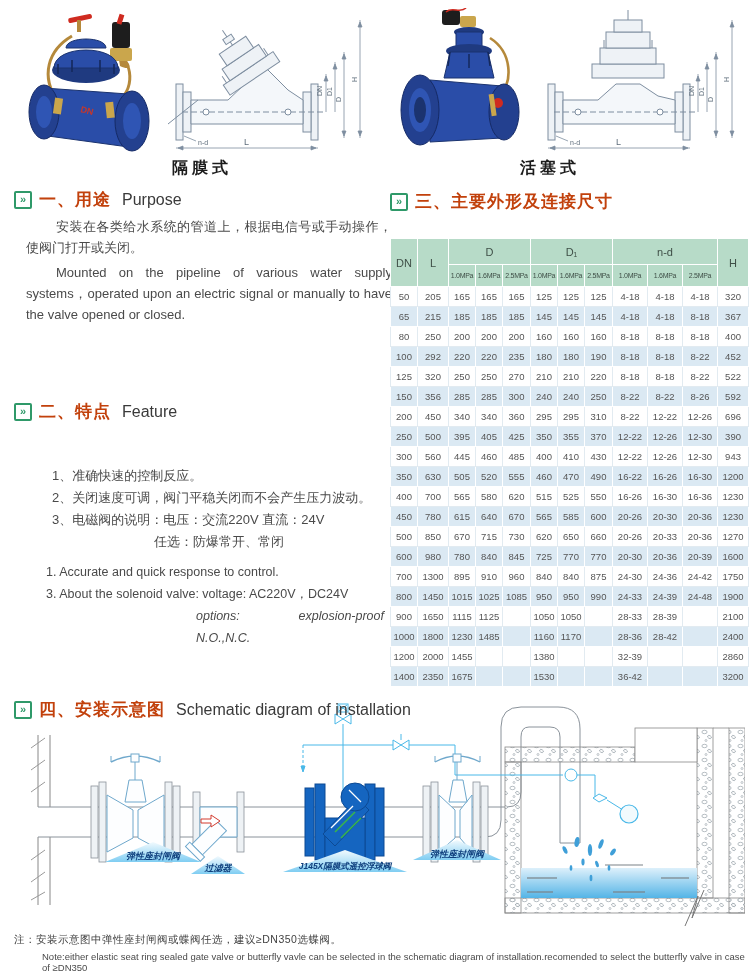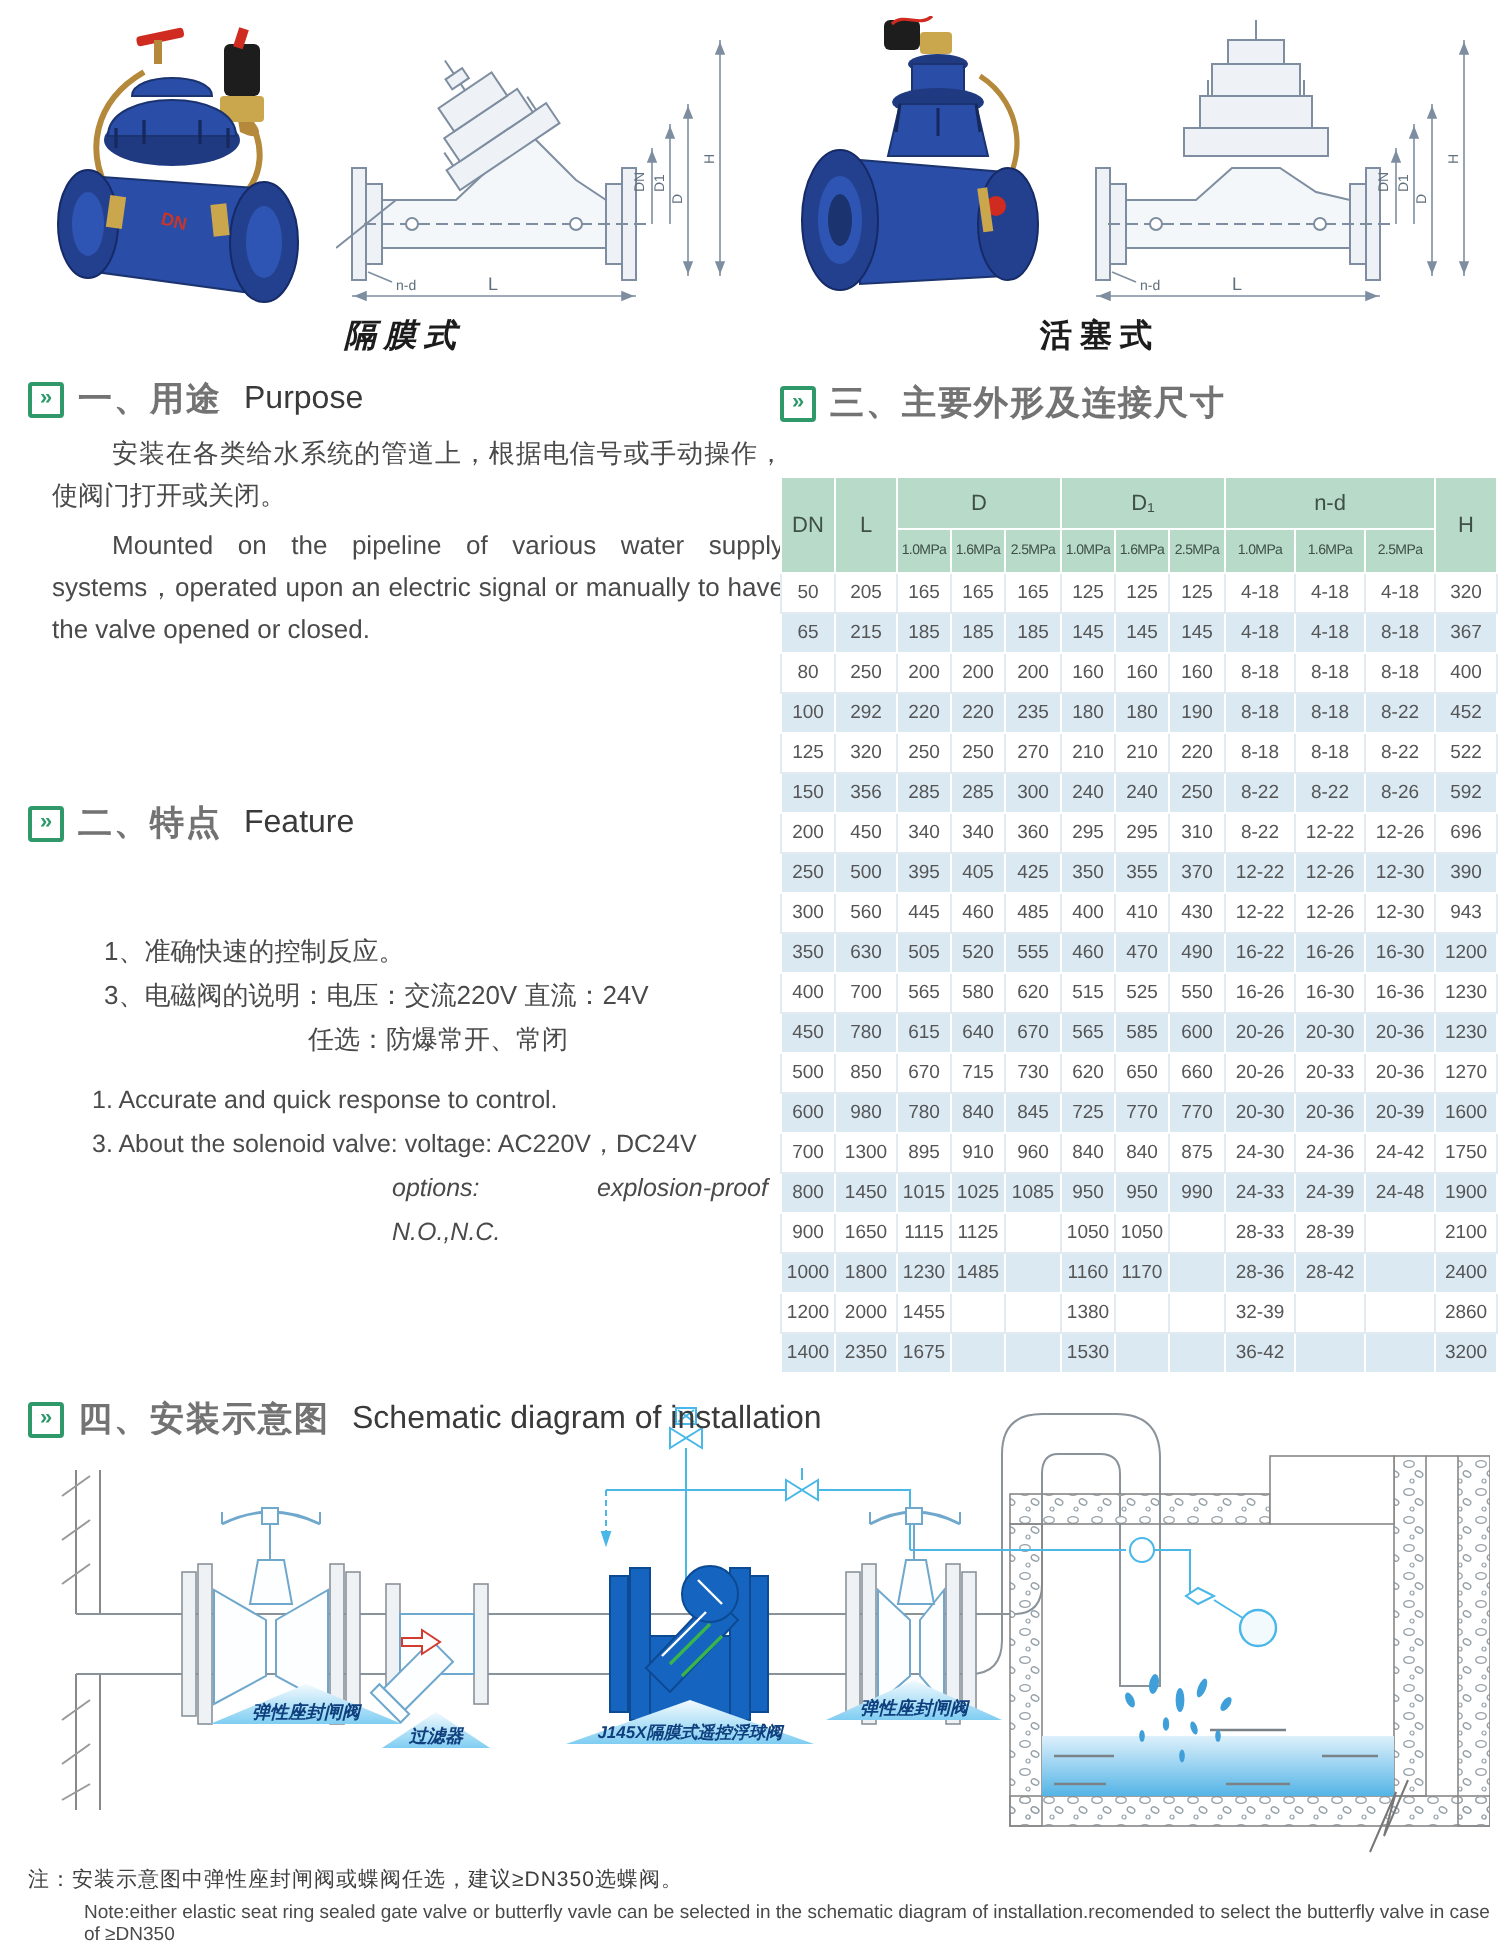--- a/index.html
+++ b/index.html
@@ -4,21 +4,21 @@
 <style>
   html,body{margin:0;padding:0;background:#fff;}
   body{font-family:"Liberation Sans","DejaVu Sans",sans-serif;color:#444;}
   .page{position:relative;width:750px;height:972px;background:#fff;overflow:hidden;}
 
   
   .sec-title{position:absolute;display:flex;align-items:center;gap:7px;}
   .sec-icon{width:14px;height:14px;border:2px solid #2f9969;border-radius:2px;background:#fff;
             display:flex;align-items:center;justify-content:center;
             font-size:11px;line-height:1;color:#2f9969;font-weight:bold;}
-  .sec-zh{font-size:17px;font-weight:700;color:#737373;letter-spacing:1px;}
+  .sec-zh{font-size:17px;font-weight:700;color:#c2410c;letter-spacing:1px;}
   .sec-en{font-size:16px;font-weight:400;color:#3a3a3a;margin-left:4px;}
 
   
   .para{position:absolute;font-size:13px;line-height:21px;color:#4a4a4a;text-align:justify;}
   .para p{margin:0 0 2px 0;text-indent:30px;}
   .feat p{margin:0;text-indent:0;}
 
   
   .caption{position:absolute;font-size:16px;font-weight:700;color:#1c1c1c;letter-spacing:4px;}
 
@@ -105,21 +105,21 @@
     </g>
     <g font-size="7" fill="#5f6e7c">
       <text x="154" y="88" transform="rotate(-90 154 88)">DN</text>
       <text x="164" y="88" transform="rotate(-90 164 88)">D1</text>
       <text x="173" y="94" transform="rotate(-90 173 94)">D</text>
       <text x="189" y="74" transform="rotate(-90 189 74)">H</text>
       <text x="76" y="137" font-size="9">L</text>
       <text x="30" y="137">n-d</text>
     </g>
   </svg>
-  <div class="caption" style="left:172px;top:158px;font-style:italic;">隔膜式</div>
+  <div class="caption" style="left:172px;top:158px;">隔膜式</div>
 
   <svg class="abs" style="left:390px;top:8px;" width="145" height="150" viewBox="0 0 145 150">
     <g>
       <path d="M100,30 C122,44 124,74 108,90" stroke="#b5893b" stroke-width="2.6" fill="none"></path>
       <rect x="52" y="2" width="18" height="15" rx="3" fill="#1d1d1d"></rect>
       <path d="M56,4 C62,-2 70,6 76,0" stroke="#cf2b20" stroke-width="1.6" fill="none"></path>
       <rect x="70" y="8" width="16" height="11" rx="2" fill="#caa64c"></rect>
       <ellipse cx="79" cy="24" rx="15" ry="5" fill="#1f3a80"></ellipse>
       <rect x="66" y="24" width="26" height="18" fill="#2a4da8" stroke="#1b336f"></rect>
       <ellipse cx="79" cy="43" rx="23" ry="7" fill="#1f3a80"></ellipse>
@@ -189,20 +189,21 @@
     <p style="margin-top:4px;">Mounted on the pipeline of various water supply systems，operated upon an electric signal or manually to have the valve opened or closed.</p>
   </div>
 
   <div class="sec-title" style="left:14px;top:400px;">
     <span class="sec-icon">»</span>
     <span class="sec-zh">二、特点</span>
     <span class="sec-en">Feature</span>
   </div>
   <div class="para feat" style="left:14px;top:430px;width:370px;line-height:22px;">
     <p style="padding-left:38px;margin-top:35px;">1、准确快速的控制反应。</p>
+    <p style="padding-left:38px;">2、关闭速度可调，阀门平稳关闭而不会产生压力波动。</p>
     <p style="padding-left:38px;">3、电磁阀的说明：电压：交流220V 直流：24V</p>
     <p style="padding-left:140px;">任选：防爆常开、常闭</p>
     <p style="padding-left:32px;margin-top:8px;font-size:12.5px;">1. Accurate and quick response to control.</p>
     <p style="padding-left:32px;font-size:12.5px;">3. About the solenoid valve: voltage: AC220V，DC24V</p>
     <p style="padding-left:182px;font-size:12.5px;font-style:italic;">options: explosion-proof N.O.,N.C.</p>
   </div>
 
   <div class="sec-title" style="left:390px;top:190px;">
     <span class="sec-icon">»</span>
     <span class="sec-zh">三、主要外形及连接尺寸</span>

